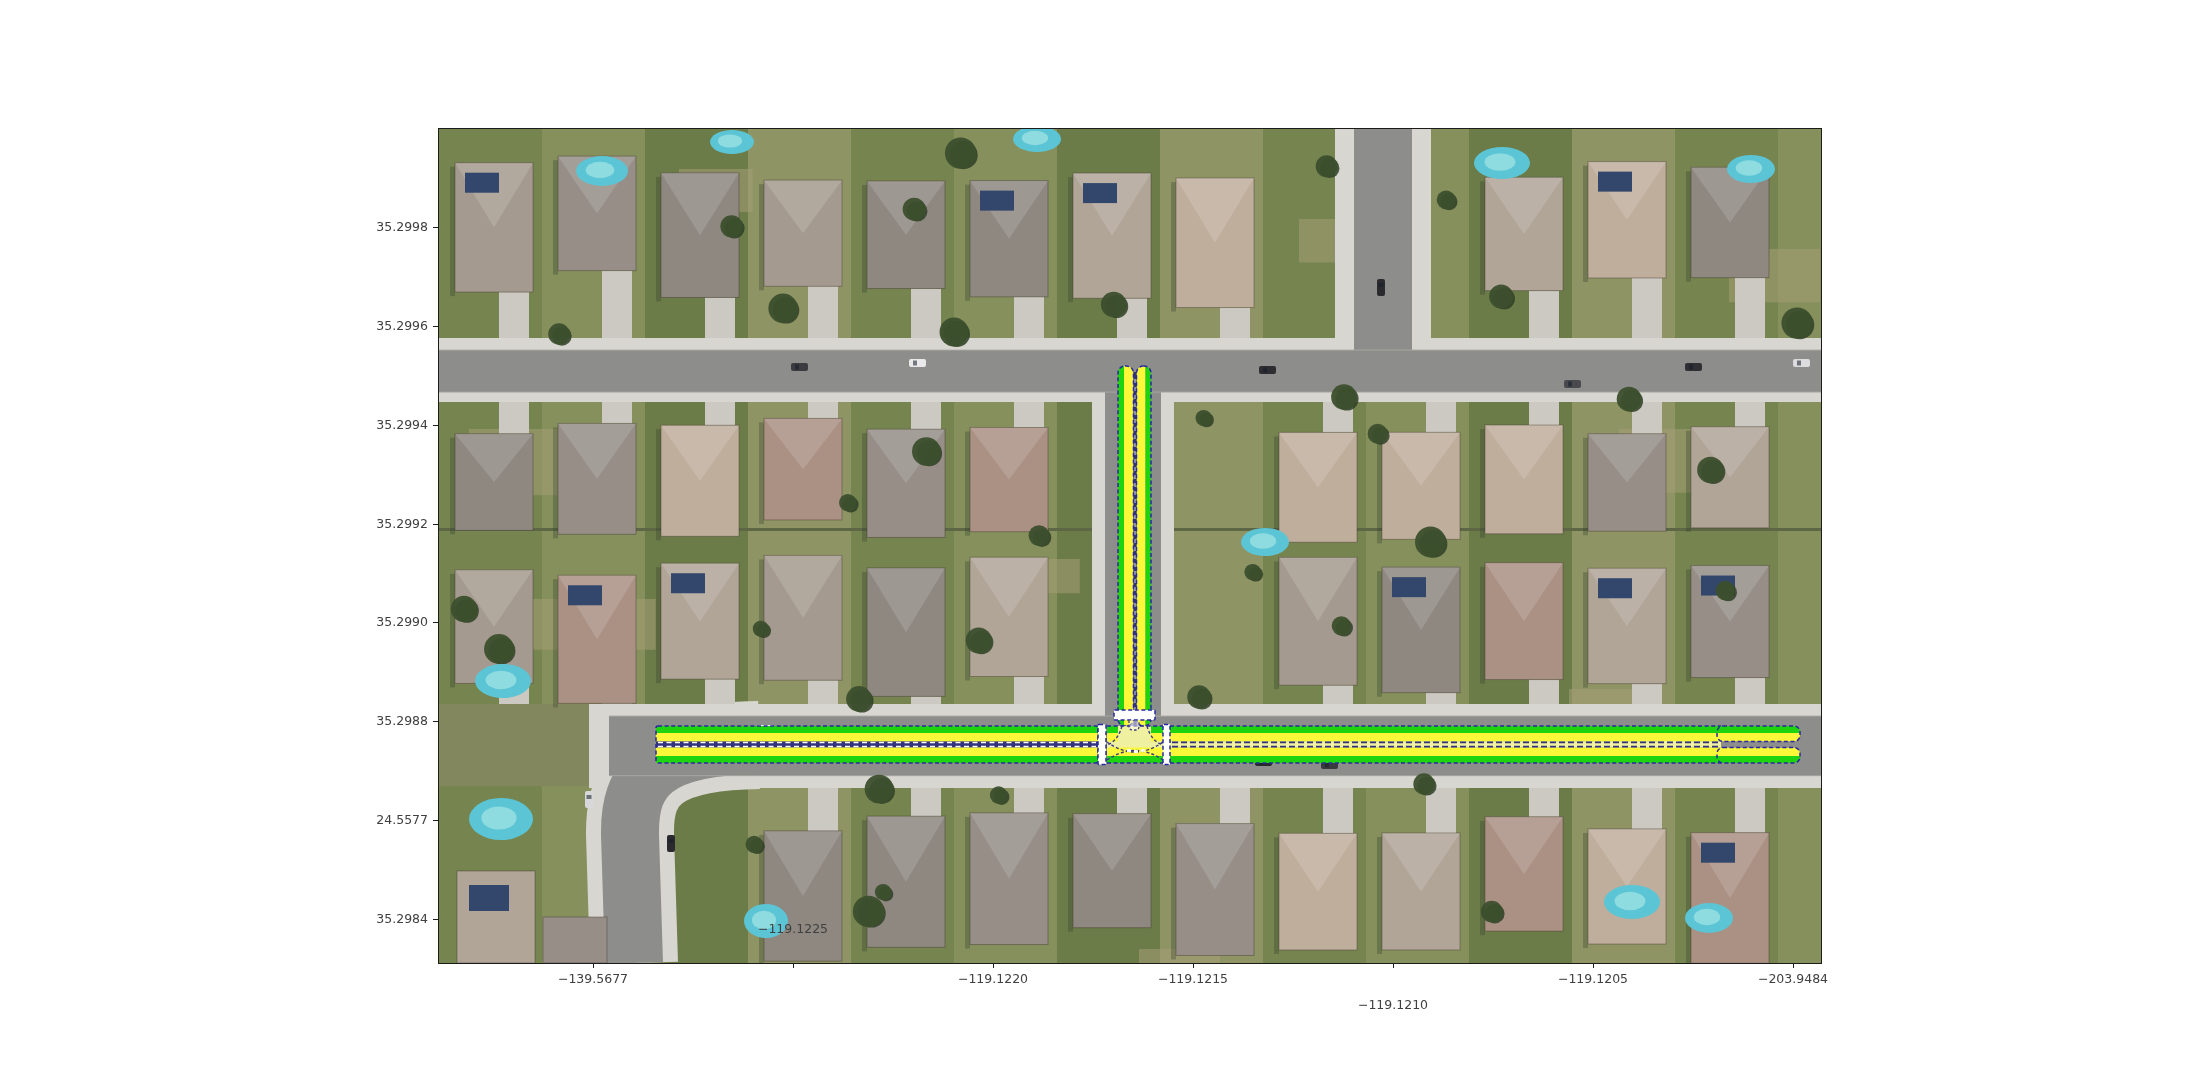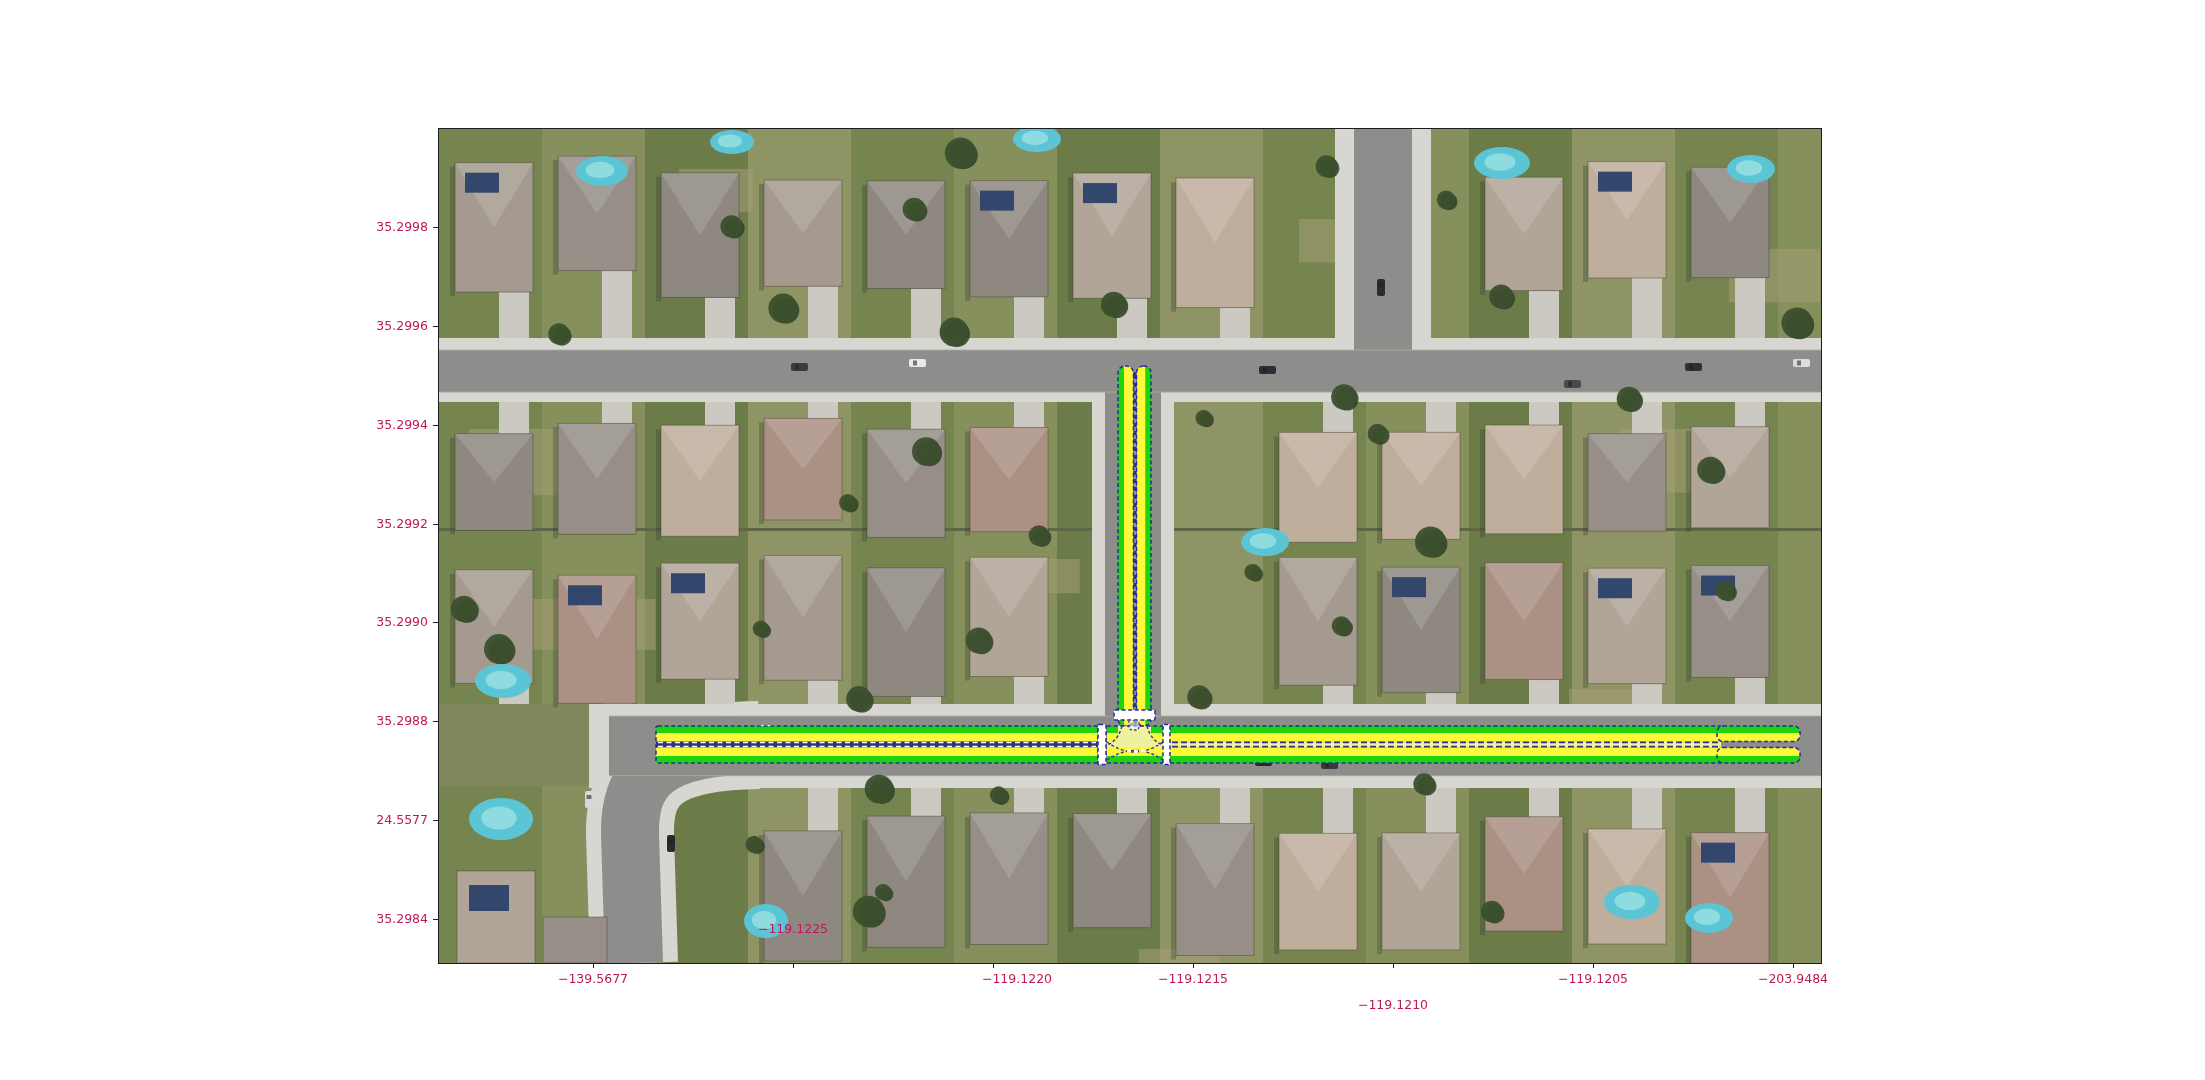--- a/index.html
+++ b/index.html
@@ -1,21 +1,21 @@
 <!DOCTYPE html>
 <html><head>
 <meta charset="utf-8">
 <style>
   html,body{margin:0;padding:0;background:#ffffff;}
   .figure{position:relative;width:2205px;height:1080px;background:#ffffff;
           font-family:"DejaVu Sans","Liberation Sans",sans-serif;overflow:hidden;}
   .axes{position:absolute;left:438px;top:128px;width:1382px;height:834px;
         border:1px solid #1c1c1c;overflow:hidden;background:#82875d;}
   .axes svg{display:block;}
-  .tick-label{position:absolute;font-size:12.5px;color:#be185d;white-space:nowrap;line-height:15px;}
+  .tick-label{position:absolute;font-size:12.5px;color:#404040;white-space:nowrap;line-height:15px;}
   .xtick-label{transform:translateX(-50%);}
   .ytick-label{width:62px;text-align:right;}
   .tick-mark{position:absolute;background:#1c1c1c;}
   .plot-title{position:absolute;left:438px;top:978px;width:1382px;text-align:center;
               font-size:14.5px;color:#111;}
 </style>
 </head>
 <body>
 
 <div class="figure">
@@ -487,21 +487,21 @@
           <rect x="675" y="581" width="41" height="10" rx="1" fill="none" stroke="#2929a3" stroke-width="1.5" stroke-dasharray="4 2.6"></rect>
           <path d="M 690,591.5 L 690,597.5 Q 690,601 694,601 L 696,601 Q 700,601 700,597.5 L 700,591.5" fill="rgba(255,255,255,.5)" stroke="#3b3b85" stroke-width="1.3" stroke-dasharray="2.5 1.8"></path>
         </g>
       </svg>
   </div>
 <div class="tick-mark" style="left: 593px; top: 963px; width: 1px; height: 5px;"></div>
     <div class="tick-label xtick-label" style="left: 593px; top: 971px;">−139.5677</div>
     <div class="tick-mark" style="left: 793px; top: 963px; width: 1px; height: 5px;"></div>
     <div class="tick-label xtick-label" style="left: 793px; top: 921px;">−119.1225</div>
     <div class="tick-mark" style="left: 993px; top: 963px; width: 1px; height: 5px;"></div>
-    <div class="tick-label xtick-label" style="left: 993px; top: 971px; margin-left: 24px;">−119.1220</div>
+    <div class="tick-label xtick-label" style="left: 993px; top: 971px;">−119.1220</div>
     <div class="tick-mark" style="left: 1193px; top: 963px; width: 1px; height: 5px;"></div>
     <div class="tick-label xtick-label" style="left: 1193px; top: 971px;">−119.1215</div>
     <div class="tick-mark" style="left: 1393px; top: 963px; width: 1px; height: 5px;"></div>
     <div class="tick-label xtick-label" style="left: 1393px; top: 971px; margin-top: 26px;">−119.1210</div>
     <div class="tick-mark" style="left: 1593px; top: 963px; width: 1px; height: 5px;"></div>
     <div class="tick-label xtick-label" style="left: 1593px; top: 971px;">−119.1205</div>
     <div class="tick-mark" style="left: 1793px; top: 963px; width: 1px; height: 5px;"></div>
     <div class="tick-label xtick-label" style="left: 1793px; top: 971px;">−203.9484</div>
     <div class="tick-mark" style="left: 433px; top: 227px; width: 5px; height: 1px;"></div>
     <div class="tick-label ytick-label" style="left: 366px; top: 219px;">35.2998</div>

